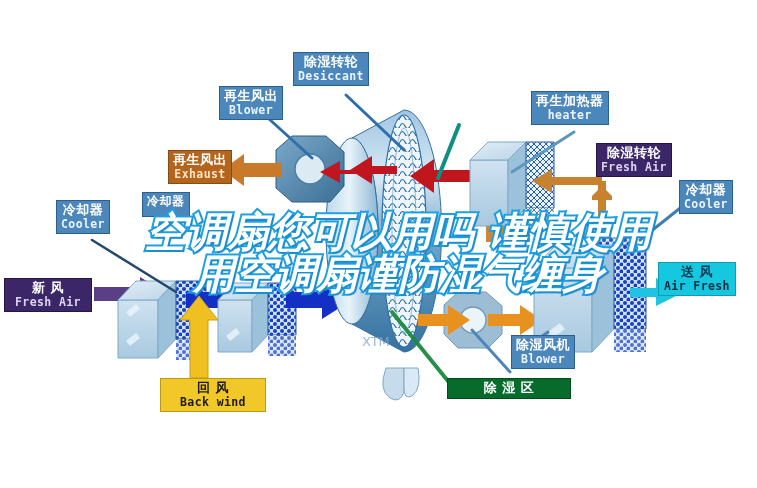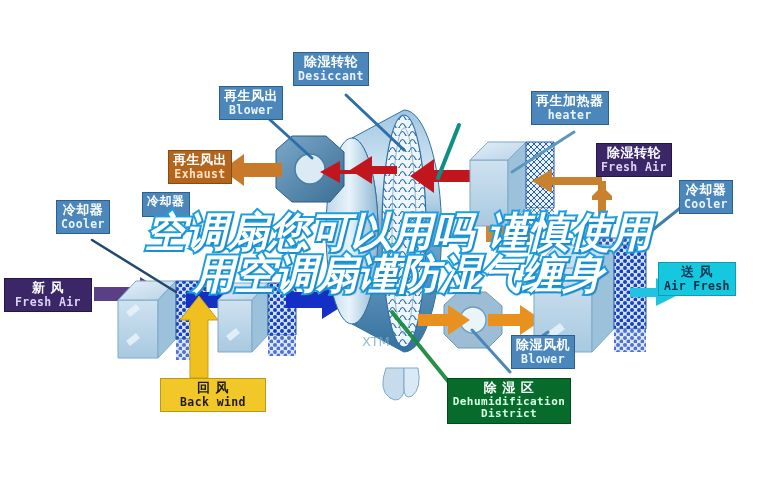--- a/index.html
+++ b/index.html
@@ -305,21 +305,20 @@
     <span class="en">Back wind</span>
   </div>
 
   <div class="lbl sky" style="left:511px;top:335px;">
     <span class="cn">除湿风机</span>
     <span class="en">Blower</span>
   </div>
 
   <div class="lbl green" style="left:447px;top:378px;width:124px;">
     <span class="cn spaced">除  湿  区</span>
-    <span class="en" style="font-size:11px;white-space:normal;">Dehumidification District</span>
   </div>
 
   <div class="lbl cyan" style="left:658px;top:262px;width:78px;">
     <span class="cn spaced">送   风</span>
     <span class="en">Air Fresh</span>
   </div>
 
   <div id="headline">
     <div>空调扇您可以用吗 谨慎使用</div>
     <div>用空调扇谨防湿气缠身</div>

